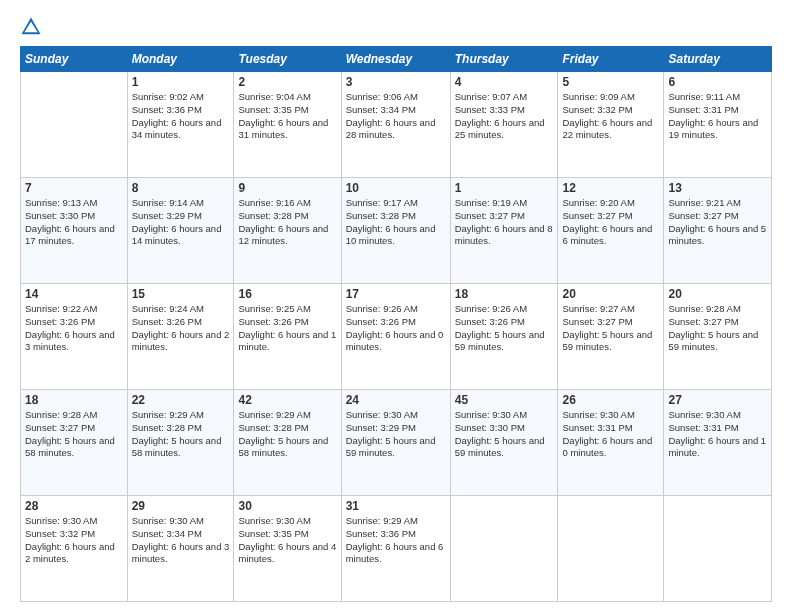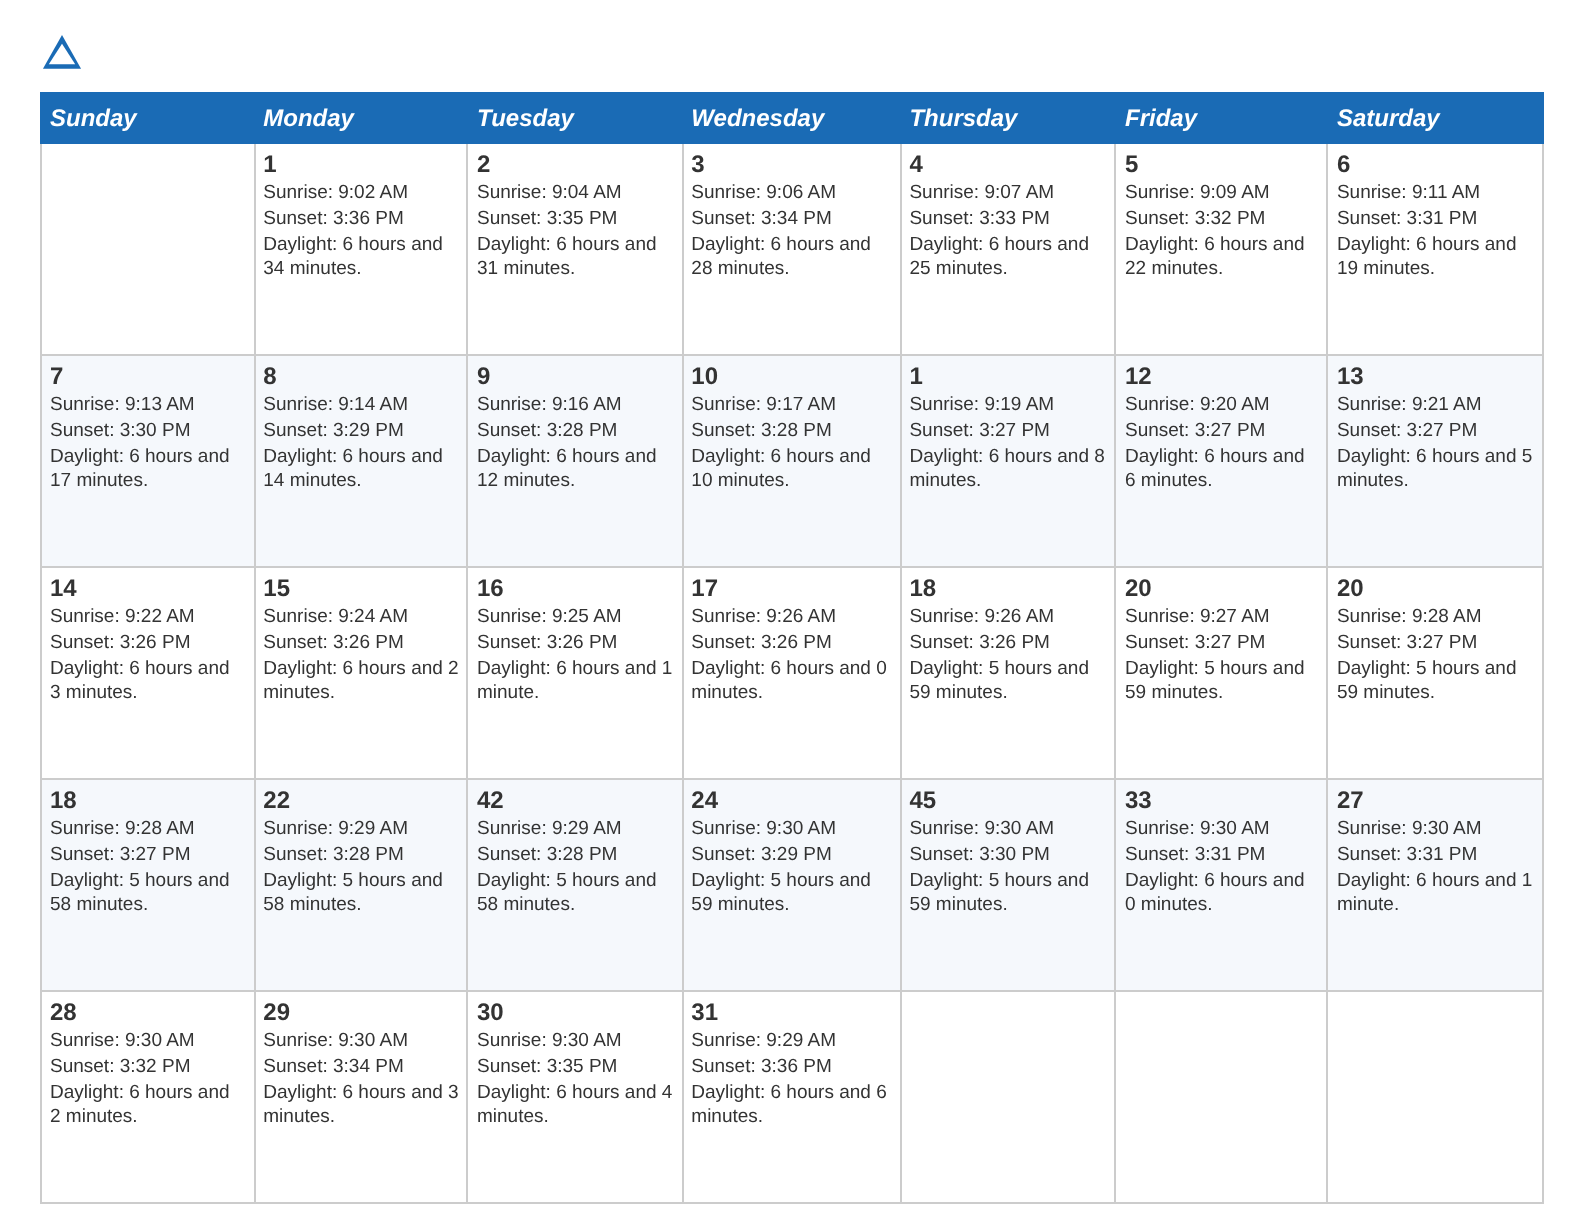--- a/index.html
+++ b/index.html
@@ -238,21 +238,21 @@
           </td>
           <td>
             <span class="day-num">24</span>
             <div class="cell-text">Sunrise: 9:30 AM<br>Sunset: 3:29 PM<br>Daylight: 5 hours and 59 minutes.</div>
           </td>
           <td>
             <span class="day-num">45</span>
             <div class="cell-text">Sunrise: 9:30 AM<br>Sunset: 3:30 PM<br>Daylight: 5 hours and 59 minutes.</div>
           </td>
           <td>
-            <span class="day-num">33</span>
+            <span class="day-num">26</span>
             <div class="cell-text">Sunrise: 9:30 AM<br>Sunset: 3:31 PM<br>Daylight: 6 hours and 0 minutes.</div>
           </td>
           <td>
             <span class="day-num">27</span>
             <div class="cell-text">Sunrise: 9:30 AM<br>Sunset: 3:31 PM<br>Daylight: 6 hours and 1 minute.</div>
           </td>
         </tr>
         <tr>
           <td>
             <span class="day-num">28</span>

